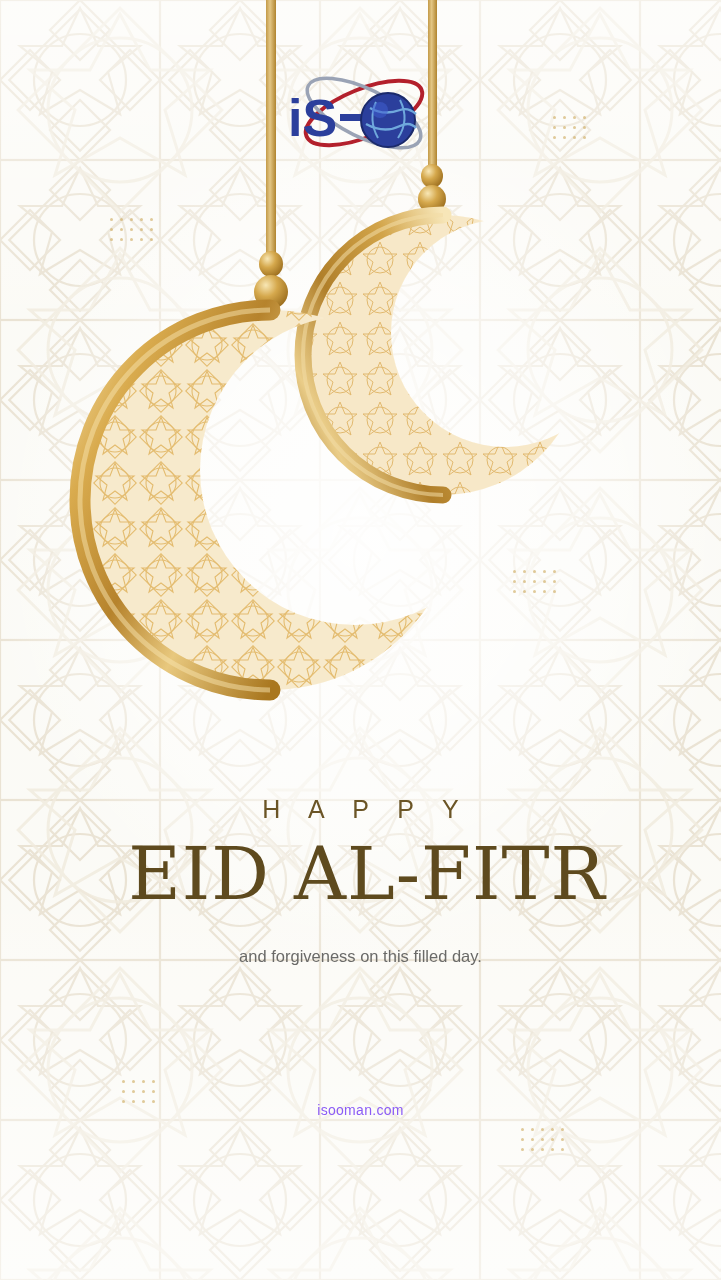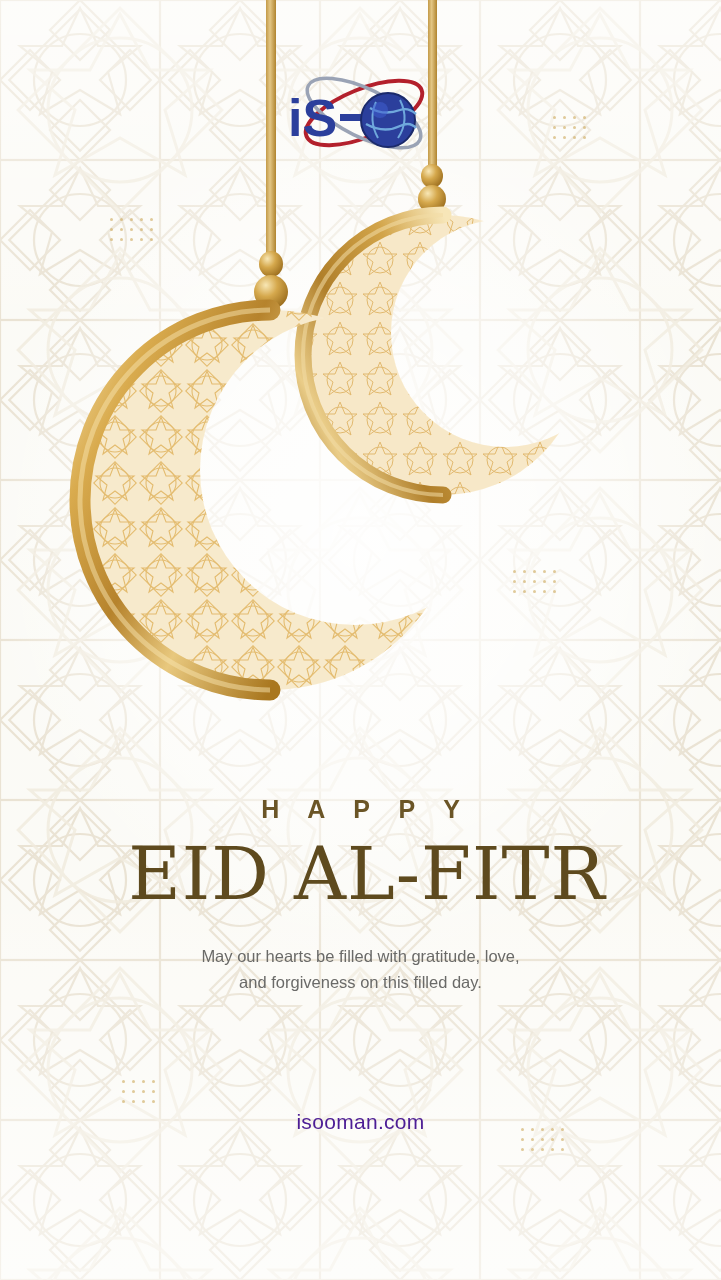--- a/index.html
+++ b/index.html
@@ -81,21 +81,21 @@
     top: 795px;
     text-align: center;
   }
   .happy {
     font-family: "Liberation Sans", sans-serif;
     font-size: 25px;
     letter-spacing: 11px;
     color: #6b5526;
     text-indent: 11px;
     margin: 0 0 14px 0;
-    font-weight: 700;
+    font-weight: 400;
   }
   .eid-title {
     font-family: "DejaVu Serif", serif;
     font-size: 72px;
     line-height: 1;
     color: #5e4a1e;
     letter-spacing: 1px;
     margin: 0 0 34px 0;
     font-weight: 400;
     padding-left: 13px;
@@ -108,24 +108,23 @@
     margin: 0;
   }
   .website {
     position: absolute;
     z-index: 5;
     left: 0;
     right: 0;
     top: 1102px;
     text-align: center;
     font-family: "Liberation Sans", sans-serif;
-    font-size: 21px;
-    color: #4c1d95;
+    font-size: 14px;
+    color: #8b5cf6;
     letter-spacing: 0.3px;
-    margin-top: 8px;
   }
 </style>
 </head>
 <body>
 
 <div class="poster">
 
   <svg class="bg-pattern" viewBox="0 0 721 1280" preserveAspectRatio="xMidYMid slice" aria-hidden="true">
     <defs>
       <pattern id="islamicStar" width="160" height="160" patternUnits="userSpaceOnUse">
@@ -353,19 +352,18 @@
       <path d="M88,66 q18,10 34,2 q10,-5 16,2" fill="none" stroke="#6fa8dc" stroke-width="2.4"></path>
       <path d="M98,44 q-8,18 2,36" fill="none" stroke="#6fa8dc" stroke-width="2"></path>
       <path d="M122,42 q10,20 -2,38" fill="none" stroke="#6fa8dc" stroke-width="2"></path>
       <circle cx="102" cy="52" r="8" fill="#3f5fd0" opacity="0.55"></circle>
     </g>
   </svg>
 
   <div class="text-block">
     <p class="happy">H A P P Y</p>
     <h1 class="eid-title">EID AL-FITR</h1>
-    <p class="wish">May our hearts be filled with gratitude, love,</p>
     <p class="wish">and forgiveness on this filled day.</p>
   </div>
 
   <div class="website">isooman.com</div>
 
 </div>
 
 </body></html>

